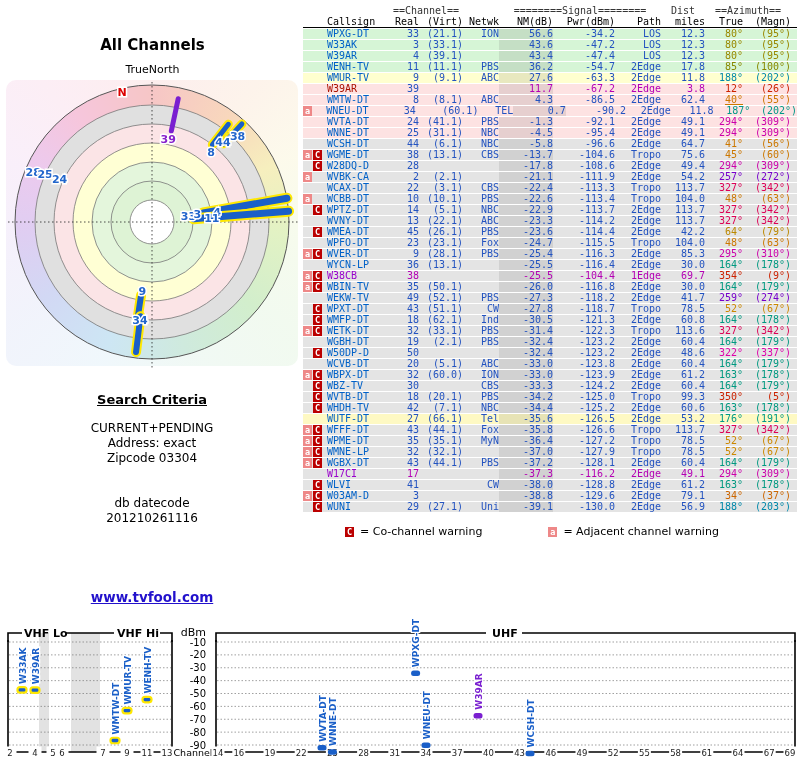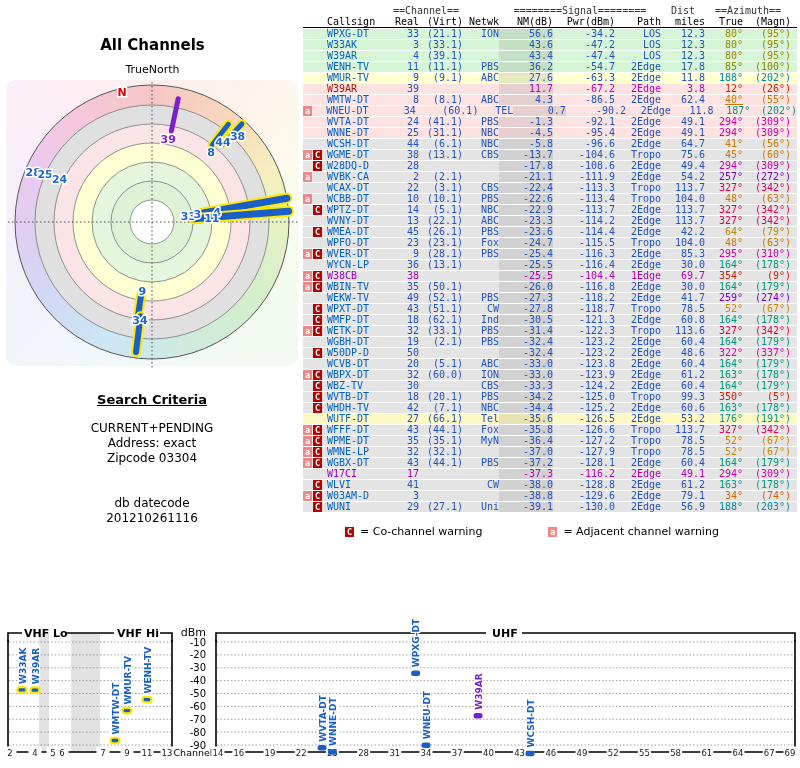--- a/index.html
+++ b/index.html
@@ -109,20 +109,21 @@
   <div class="criteria">
     <div class="hd">Search Criteria</div>
     <div class="ln">CURRENT+PENDING</div>
     <div class="ln">Address: exact</div>
     <div class="ln">Zipcode 03304</div>
     <div class="gap"></div>
     <div class="ln">db datecode</div>
     <div class="ln">201210261116</div>
   </div>
 
+  <a class="site-link" style="color: rgb(34, 17, 204);">www.tvfool.com</a>
 
   <div class="stable">
     <div class="hrow">
       <span class="cell sp86"></span>
       <span class="cell g-ch">==Channel==</span>
       <span class="cell sp36"></span>
       <span class="cell g-sg">========Signal========</span>
       <span class="cell g-ds">Dist</span>
       <span class="cell g-az">==Azimuth==</span>
     </div>
@@ -690,21 +691,21 @@
           <span class="cell c-w"><span class="wbox" style="background: rgb(238, 136, 136);">a</span><span class="wbox" style="background: rgb(187, 0, 0);">C</span></span>
           <span class="cell c-cs" style="color: rgb(0, 97, 200);">W03AM-D</span>
           <span class="cell c-re" style="color: rgb(35, 83, 192);">3</span>
           <span class="cell c-vi" style="color: rgb(35, 83, 192);"></span>
           <span class="cell c-ne" style="color: rgb(35, 83, 192);"></span>
           <span class="cell c-nm nm-band" style="color: rgb(35, 83, 192);">-38.8</span>
           <span class="cell c-pw" style="color: rgb(35, 83, 192);">-129.6</span>
           <span class="cell c-pa" style="color: rgb(35, 83, 192);">2Edge</span>
           <span class="cell c-mi" style="color: rgb(35, 83, 192);">79.1</span>
           <span class="cell c-tr" style="color: rgb(204, 102, 0);">34°</span>
-          <span class="cell c-mg" style="color: rgb(204, 102, 0);">(74°)</span>
+          <span class="cell c-mg" style="color: rgb(204, 102, 0);">(37°)</span>
         </div>
         <div class="trow" style="background: rgb(228, 228, 228);">
           <span class="cell c-w"><span class="wslot"></span><span class="wbox" style="background: rgb(187, 0, 0);">C</span></span>
           <span class="cell c-cs" style="color: rgb(0, 97, 200);">WUNI</span>
           <span class="cell c-re" style="color: rgb(35, 83, 192);">29</span>
           <span class="cell c-vi" style="color: rgb(35, 83, 192);">(27.1)</span>
           <span class="cell c-ne" style="color: rgb(35, 83, 192);">Uni</span>
           <span class="cell c-nm nm-band" style="color: rgb(35, 83, 192);">-39.1</span>
           <span class="cell c-pw" style="color: rgb(35, 83, 192);">-130.0</span>
           <span class="cell c-pa" style="color: rgb(35, 83, 192);">2Edge</span>

